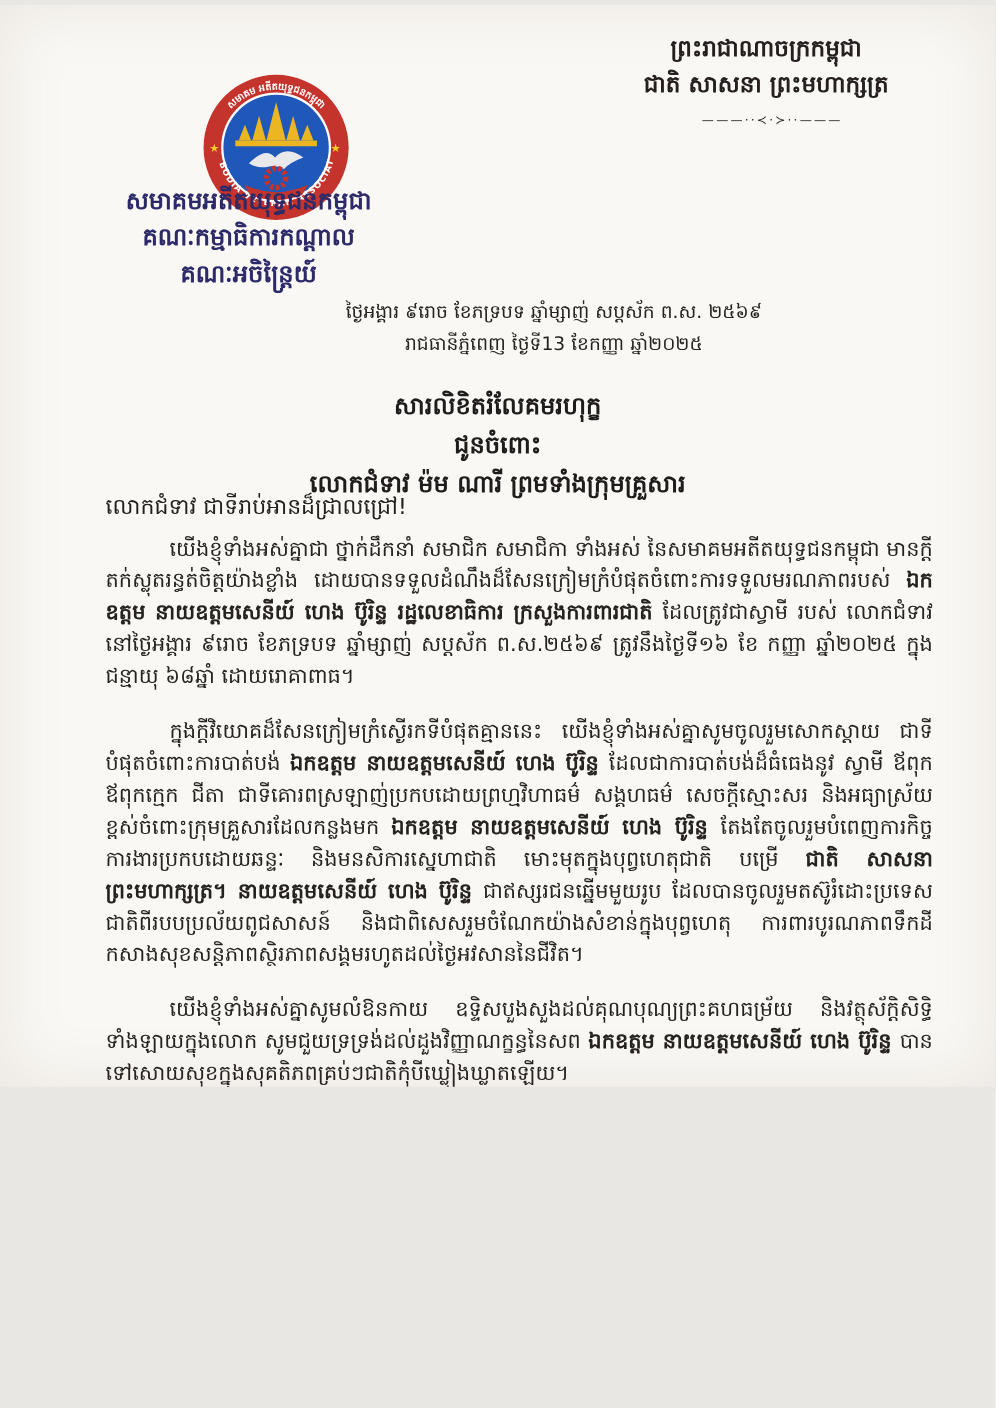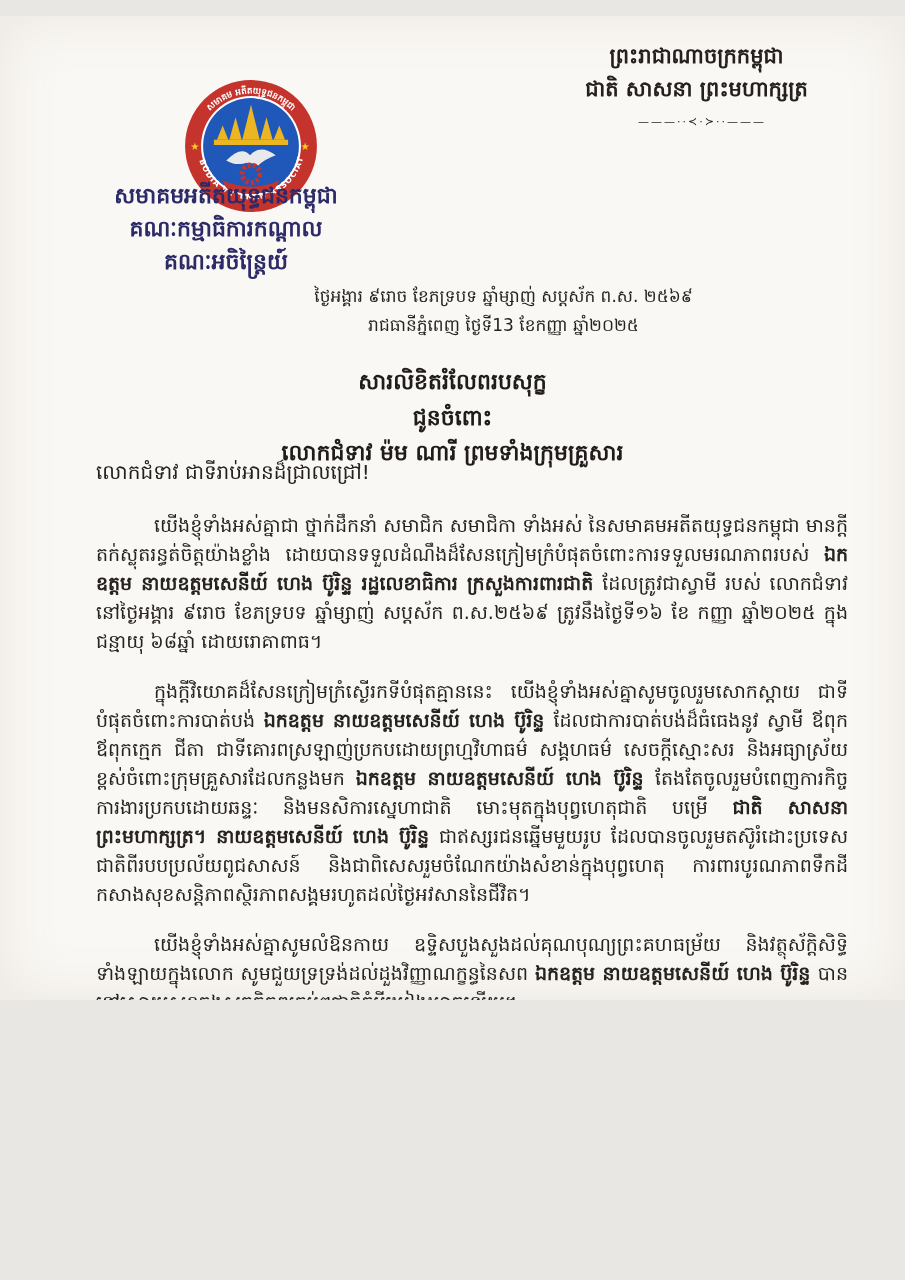--- a/index.html
+++ b/index.html
@@ -1,17 +1,17 @@
 <!DOCTYPE html>
 <html><head>
 <meta charset="utf-8">
 <style>
   html,body{margin:0;padding:0;background:#e9e7e3;}
   .page{
-    position:relative;width:905px;height:984px;margin:16px auto;
+    position:relative;width:905px;height:984px;margin:4px auto;
     background:#faf8f4;overflow:hidden;
     font-family:"DejaVu Sans",sans-serif;
     box-shadow:inset 0 0 60px rgba(120,110,95,.12);
   }
   
   .motto{position:absolute;top:24px;right:36px;width:345px;text-align:center;
     color:#25201f;font-weight:bold;font-size:21px;line-height:1.55;}
   .motto-divider{position:absolute;top:99px;right:118px;width:170px;text-align:center;
     color:#2a2423;font-size:11px;letter-spacing:2px;}
   
@@ -21,21 +21,21 @@
     color:#2c2a68;font-weight:bold;font-size:22px;line-height:1.5;}
   
   .dateline{position:absolute;top:266px;left:170px;right:68px;text-align:center;
     color:#26221f;font-size:17px;line-height:1.68;}
   
   .title-block{position:absolute;top:348px;left:0;width:100%;text-align:center;
     color:#201c1c;font-weight:bold;font-size:22px;line-height:1.62;}
   
   .salutation{position:absolute;top:443px;left:96px;color:#24201e;
     font-weight:normal;font-size:20px;}
-  .body-paragraphs{position:absolute;top:495px;left:96px;width:752px;
+  .body-paragraphs{position:absolute;top:481px;left:96px;width:752px;
     color:#26221f;font-size:19px;line-height:29px;text-align:justify;}
   .para{margin:0 0 21px 0;text-indent:58px;}
   .b{font-weight:bold;}
   
   .closing-block{position:absolute;top:1026px;left:452px;width:336px;
     color:#2c2a68;font-weight:bold;font-size:20px;line-height:1.62;z-index:2;}
   .stamp-wrap{position:absolute;left:432px;top:1000px;width:228px;height:228px;
     z-index:1;mix-blend-mode:multiply;opacity:.93;}
   .signature-wrap{position:absolute;left:460px;top:1028px;width:420px;height:150px;
     z-index:3;mix-blend-mode:multiply;}
@@ -93,21 +93,21 @@
     <div>គណៈកម្មាធិការកណ្តាល</div>
     <div>គណៈអចិន្ត្រៃយ៍</div>
   </div>
 
   <div class="dateline">
     <div>ថ្ងៃអង្គារ ៩រោច ខែភទ្របទ ឆ្នាំម្សាញ់ សប្តស័ក ព.ស. ២៥៦៩</div>
     <div>រាជធានីភ្នំពេញ ថ្ងៃទី13 ខែកញ្ញា ឆ្នាំ២០២៥</div>
   </div>
 
   <div class="title-block">
-    <div>សារលិខិតរំលែពរបសុក្ខ</div>
+    <div>សារលិខិតរំលែគមរហុក្ខ</div>
     <div>ជូនចំពោះ</div>
     <div>លោកជំទាវ ម៉ម ណារី ព្រមទាំងក្រុមគ្រួសារ</div>
   </div>
 
   <div class="salutation">លោកជំទាវ ជាទីរាប់អានដ៏ជ្រាលជ្រៅ!</div>
 
   <div class="body-paragraphs">
       <p class="para"><span>យើងខ្ញុំទាំងអស់គ្នាជា ថ្នាក់ដឹកនាំ សមាជិក សមាជិកា ទាំងអស់ នៃសមាគមអតីតយុទ្ធជនកម្ពុជា មានក្តីតក់ស្លុតរន្ធត់ចិត្តយ៉ាងខ្លាំង ដោយបានទទួលដំណឹងដ៏សែនក្រៀមក្រំបំផុតចំពោះការទទួលមរណភាពរបស់ </span><span class="b">ឯកឧត្តម នាយឧត្តមសេនីយ៍ ហេង ប៊ូរិន្ទ រដ្ឋលេខាធិការ ក្រសួងការពារជាតិ </span><span>ដែលត្រូវជាស្វាមី របស់ លោកជំទាវ នៅថ្ងៃអង្គារ ៩រោច ខែភទ្របទ ឆ្នាំម្សាញ់ សប្តស័ក ព.ស.២៥៦៩ ត្រូវនឹងថ្ងៃទី១៦ ខែ កញ្ញា ឆ្នាំ២០២៥ ក្នុងជន្មាយុ ៦៨ឆ្នាំ ដោយរោគាពាធ។</span></p>
       <p class="para"><span>ក្នុងក្តីវិយោគដ៏សែនក្រៀមក្រំស្ងើរកទីបំផុតគ្មាននេះ យើងខ្ញុំទាំងអស់គ្នាសូមចូលរួមសោកស្តាយ ជាទីបំផុតចំពោះការបាត់បង់ </span><span class="b">ឯកឧត្តម នាយឧត្តមសេនីយ៍ ហេង ប៊ូរិន្ទ </span><span>ដែលជាការបាត់បង់ដ៏ធំធេងនូវ ស្វាមី ឪពុក ឪពុកក្មេក ជីតា ជាទីគោរពស្រឡាញ់ប្រកបដោយព្រហ្មវិហាធម៌ សង្គហធម៌ សេចក្តីស្មោះសរ និងអធ្យាស្រ័យខ្ពស់ចំពោះក្រុមគ្រួសារដែលកន្លងមក </span><span class="b">ឯកឧត្តម នាយឧត្តមសេនីយ៍ ហេង ប៊ូរិន្ទ </span><span>តែងតែចូលរួមបំពេញការកិច្ចការងារប្រកបដោយឆន្ទៈ និងមនសិការស្នេហាជាតិ មោះមុតក្នុងបុព្វហេតុជាតិ បម្រើ </span><span class="b">ជាតិ សាសនា ព្រះមហាក្សត្រ។ នាយឧត្តមសេនីយ៍ ហេង ប៊ូរិន្ទ </span><span>ជាឥស្សរជនឆ្នើមមួយរូប ដែលបានចូលរួមតស៊ូរំដោះប្រទេសជាតិពីរបបប្រល័យពូជសាសន៍ និងជាពិសេសរួមចំណែកយ៉ាងសំខាន់ក្នុងបុព្វហេតុ ការពារបូរណភាពទឹកដី កសាងសុខសន្តិភាពស្ថិរភាពសង្គមរហូតដល់ថ្ងៃអវសាននៃជីវិត។</span></p>
       <p class="para"><span>យើងខ្ញុំទាំងអស់គ្នាសូមលំឱនកាយ ឧទ្ទិសបួងសួងដល់គុណបុណ្យព្រះគហធម្រ័យ និងវត្ថុស័ក្តិសិទ្ធិទាំងឡាយក្នុងលោក សូមជួយទ្រទ្រង់ដល់ដួងវិញ្ញាណក្ខន្ធនៃសព </span><span class="b">ឯកឧត្តម នាយឧត្តមសេនីយ៍ ហេង ប៊ូរិន្ទ </span><span>បានទៅសោយសុខក្នុងសុគតិភពគ្រប់ៗជាតិកុំបីឃ្លៀងឃ្លាតឡើយ។</span></p>

